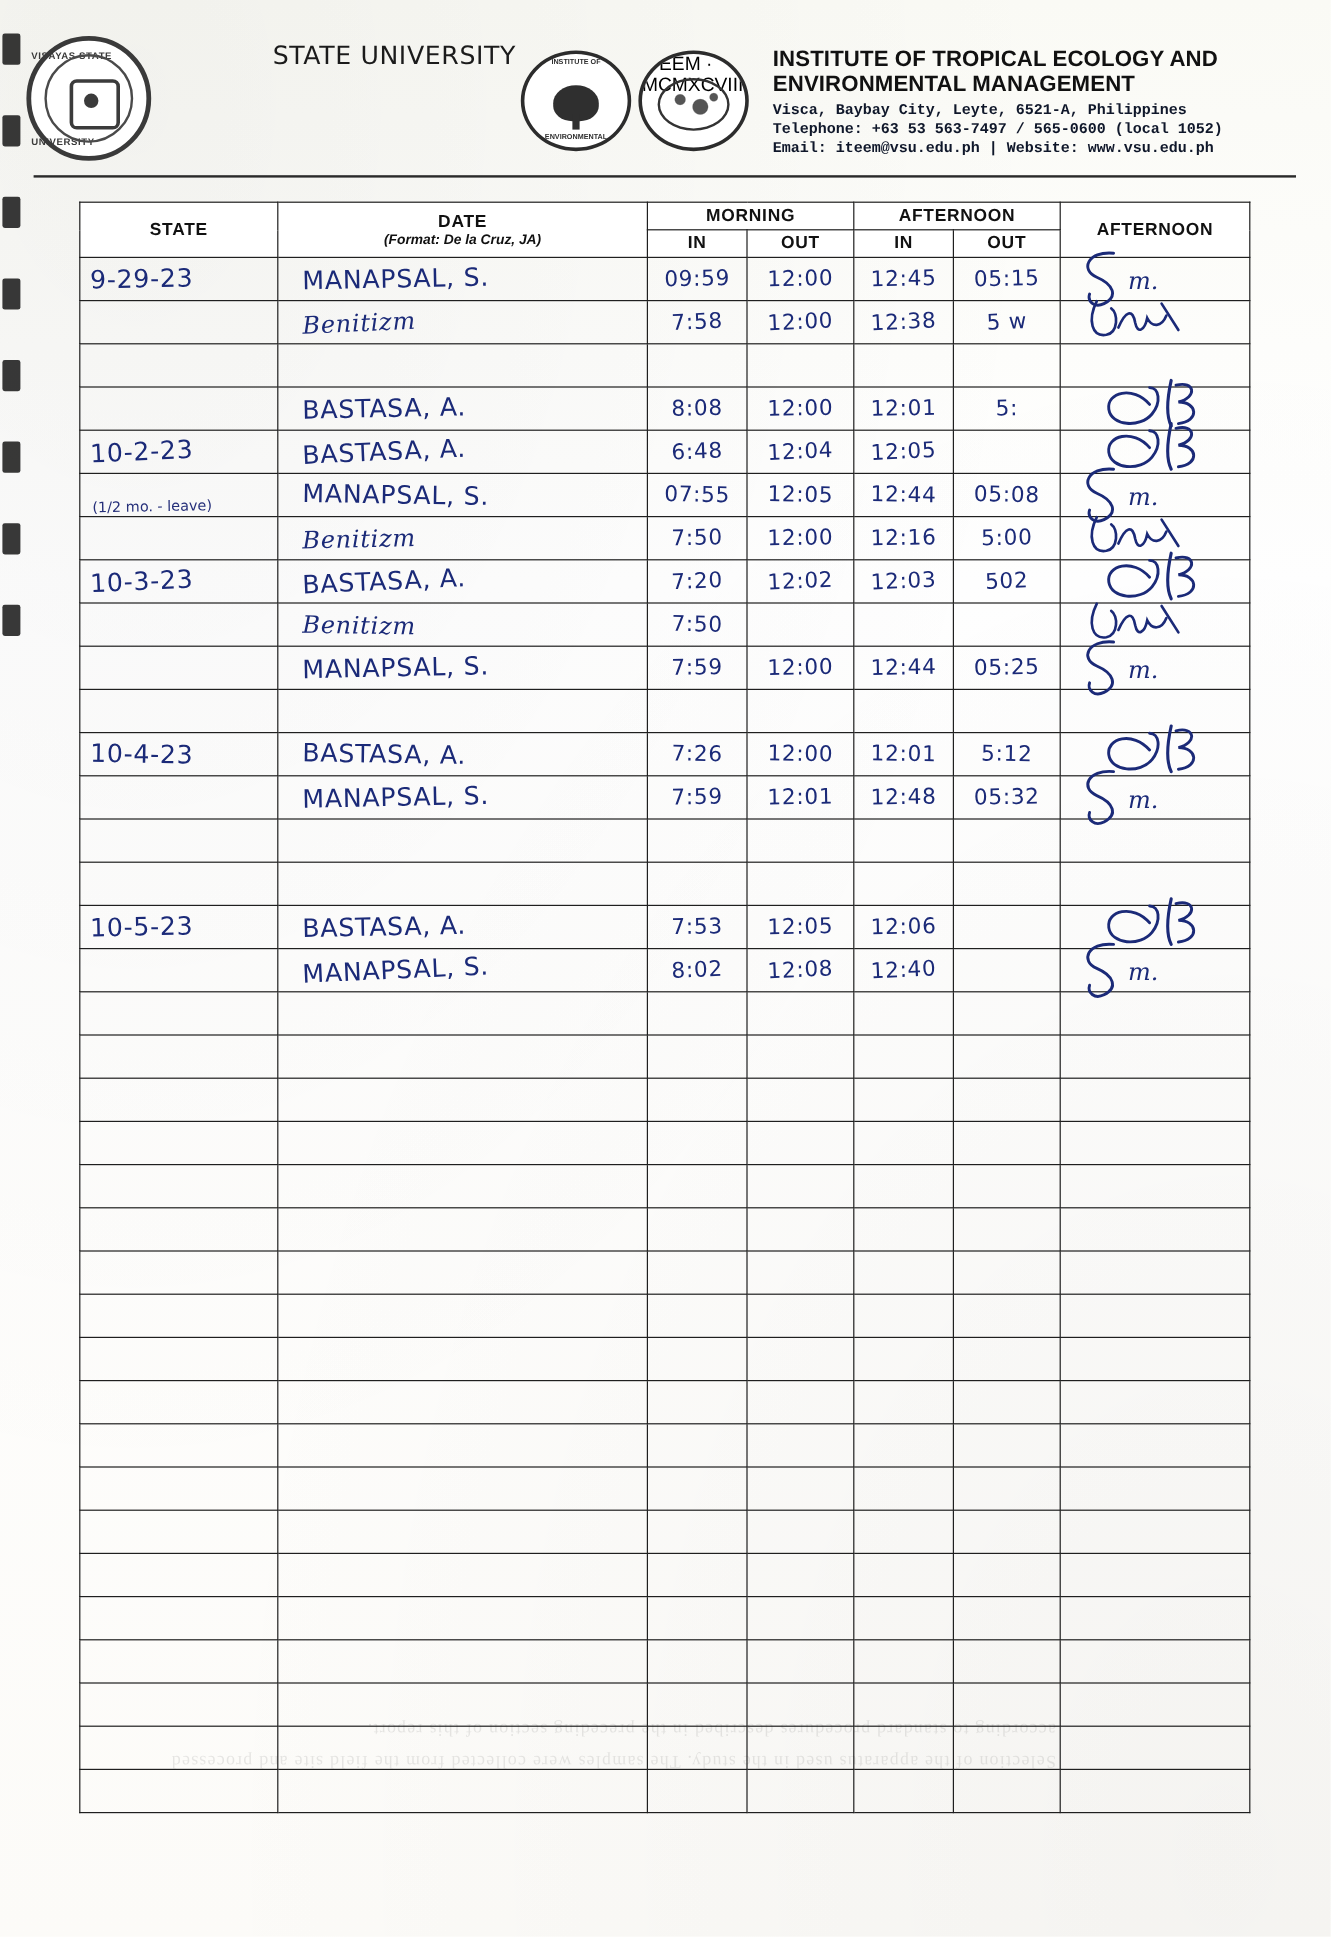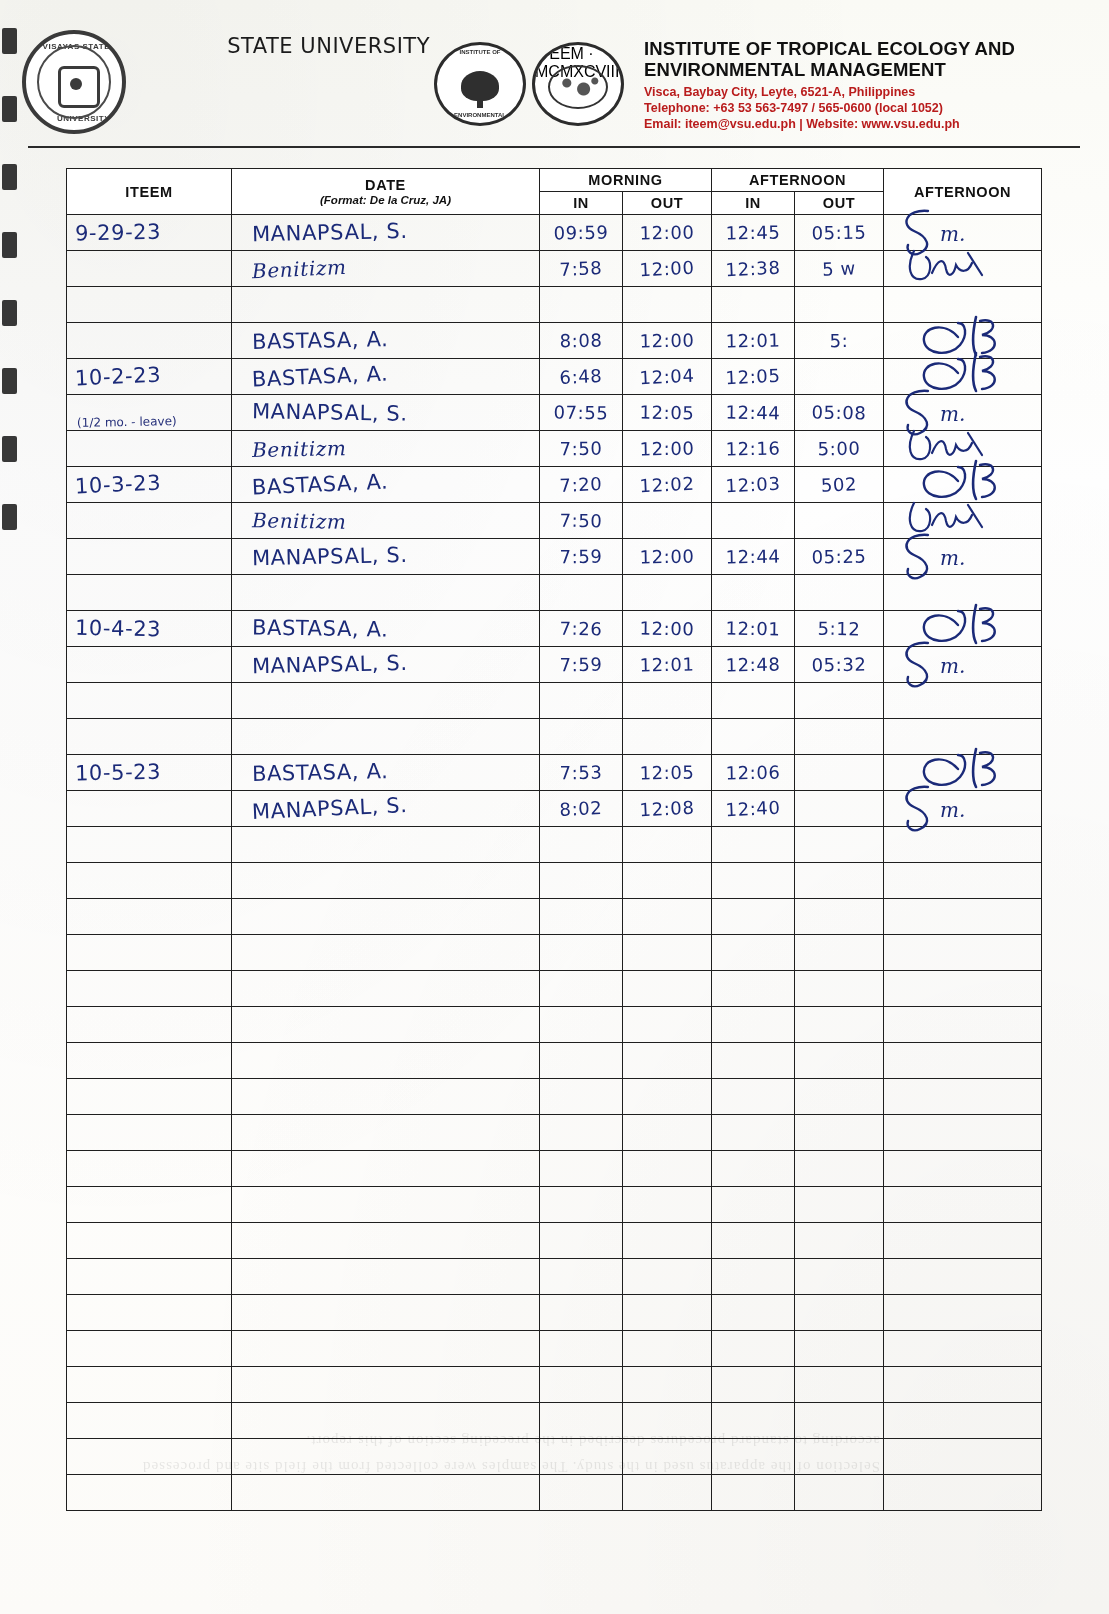--- a/index.html
+++ b/index.html
@@ -105,22 +105,22 @@
   .seal-main .inner-sq::after {
     content: "";
     position: absolute;
     left: 9px; top: 9px;
     width: 12px; height: 12px;
     border-radius: 50%;
     background: #3b3b3b;
   }
   .seal-text-top, .seal-text-bottom {
     position: absolute;
-    left: 0; right: 12px;
-    text-align: right;
+    left: 0; right: 0;
+    text-align: left;
     font-size: 8px;
     font-weight: bold;
     color: #3a3a3a;
     letter-spacing: 0.5px;
   }
   .seal-text-top { top: 8px; }
   .seal-text-bottom { bottom: 7px; }
 
   .wordmark {
     position: absolute;
@@ -217,23 +217,24 @@
   .org .title {
     font-size: 18.5px;
     font-weight: bold;
     color: #111;
     line-height: 21px;
     letter-spacing: 0.1px;
   }
   .org .addr {
     font-size: 12.5px;
     font-weight: bold;
-    color: #b91c1c;
+    color: #0f172a;
     line-height: 16px;
     margin-top: 4px;
+    font-family: Liberation Mono, monospace;
   }
   .rule {
     position: absolute;
     left: 28px;
     top: 146px;
     width: 1052px;
     height: 2px;
     background: #2a2a2a;
   }
 
@@ -383,21 +384,21 @@
         <col class="c-date">
           <col class="c-name">
           <col class="c-mi">
           <col class="c-mo">
           <col class="c-ai">
           <col class="c-ao">
           <col class="c-sig">
       </colgroup>
       <thead>
         <tr>
-          <th rowspan="2" class="hdr-tall">ITEEM</th>
+          <th rowspan="2" class="hdr-tall">STATE</th>
           <th rowspan="2" class="hdr-tall">
             <span>DATE</span>
             <span class="name-fmt">(Format:  De la Cruz, JA)</span>
           </th>
           <th colspan="2">MORNING</th>
           <th colspan="2">AFTERNOON</th>
           <th rowspan="2" class="hdr-tall">AFTERNOON</th>
         </tr>
         <tr>
           <th>IN</th>

